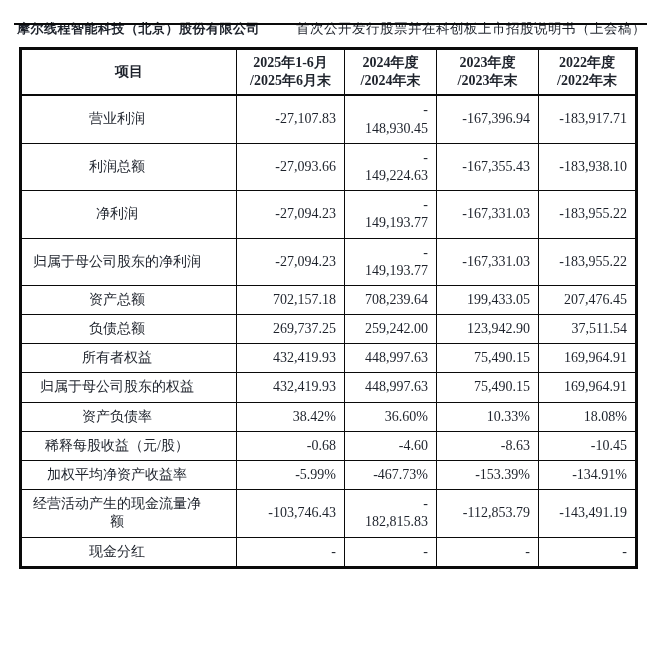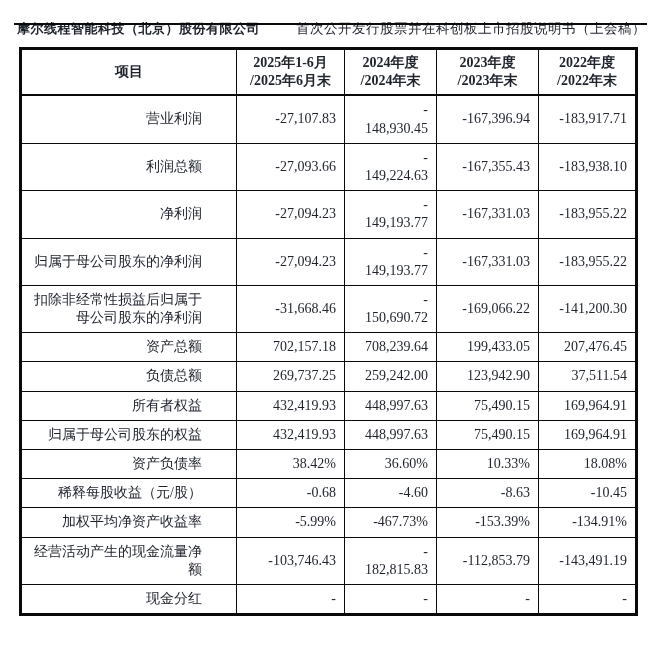--- a/index.html
+++ b/index.html
@@ -45,21 +45,21 @@
   }
   .fin thead th {
     font-weight: bold;
     text-align: center;
     padding: 4px 4px;
     line-height: 1.3;
     border-bottom-width: 2px;
   }
   .fin td { padding: 5px 8px; line-height: 1.3; }
   .fin td.label {
-    text-align: right;
+    text-align: center;
     padding: 5px 34px 5px 10px;
   }
   .fin td.num { text-align: right; }
 </style>
 </head>
 <body>
 
 <div class="page">
 
   <div class="page-header">
@@ -117,28 +117,20 @@
   </tr>
         <tr>
     <td class="label">归属于母公司股东的净利润</td>
     <td class="num">-27,094.23</td>
     <td class="num">-
 149,193.77</td>
     <td class="num">-167,331.03</td>
     <td class="num">-183,955.22</td>
   </tr>
         <tr>
-    <td class="label">扣除非经常性损益后归属于母公司股东的净利润</td>
-    <td class="num">-31,668.46</td>
-    <td class="num">-
-150,690.72</td>
-    <td class="num">-169,066.22</td>
-    <td class="num">-141,200.30</td>
-  </tr>
-        <tr>
     <td class="label">资产总额</td>
     <td class="num">702,157.18</td>
     <td class="num">708,239.64</td>
     <td class="num">199,433.05</td>
     <td class="num">207,476.45</td>
   </tr>
         <tr>
     <td class="label">负债总额</td>
     <td class="num">269,737.25</td>
     <td class="num">259,242.00</td>

